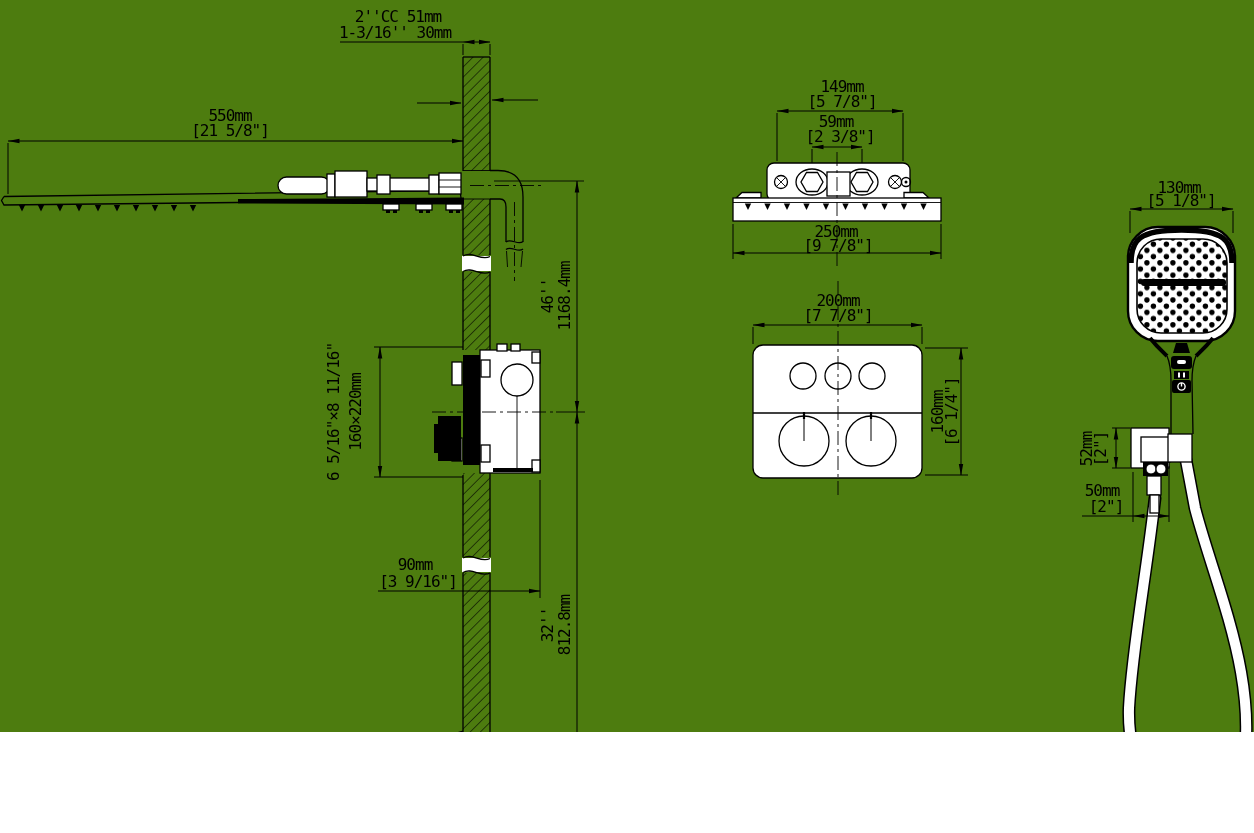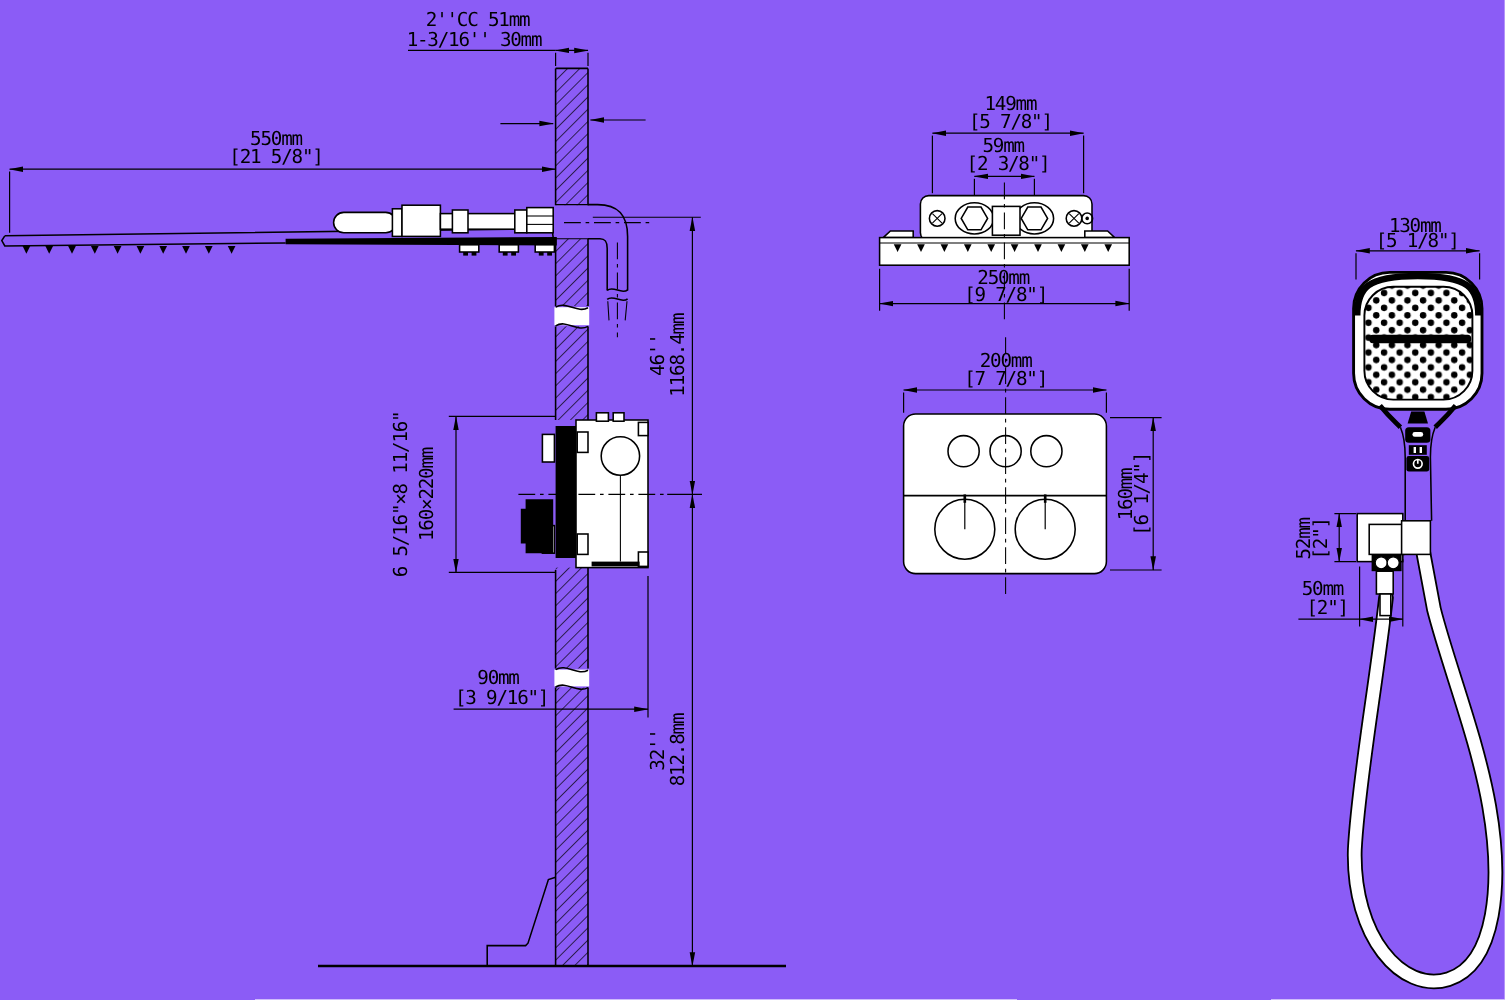--- a/index.html
+++ b/index.html
@@ -1,16 +1,16 @@
 <!DOCTYPE html>
 <html><head>
 <meta charset="utf-8">
 <style>
   html,body{margin:0;padding:0;background:#ffffff;}
-  #stage{width:1254px;height:833px;background:#8b5cf6;position:relative;overflow:hidden;}
+  #stage{width:1254px;height:732px;background:#4d7c0f;position:relative;overflow:hidden;}
   svg{display:block;}
   .ln{stroke:#000;stroke-width:1.3;fill:none;}
   .thin{stroke:#000;stroke-width:0.9;fill:none;}
   .dim{stroke:#000;stroke-width:1;fill:none;}
   .thk{stroke:#000;stroke-width:2.2;fill:none;}
   .cl{stroke:#000;stroke-width:0.9;fill:none;stroke-dasharray:14 4 3 4;}
   .blk{fill:#000;stroke:none;}
   .wht{fill:#fff;stroke:#000;stroke-width:1.3;}
   text.d{font-family:"DejaVu Sans Mono","Liberation Mono",monospace;font-size:16px;letter-spacing:-1px;fill:#000;text-anchor:middle;}
 </style>

